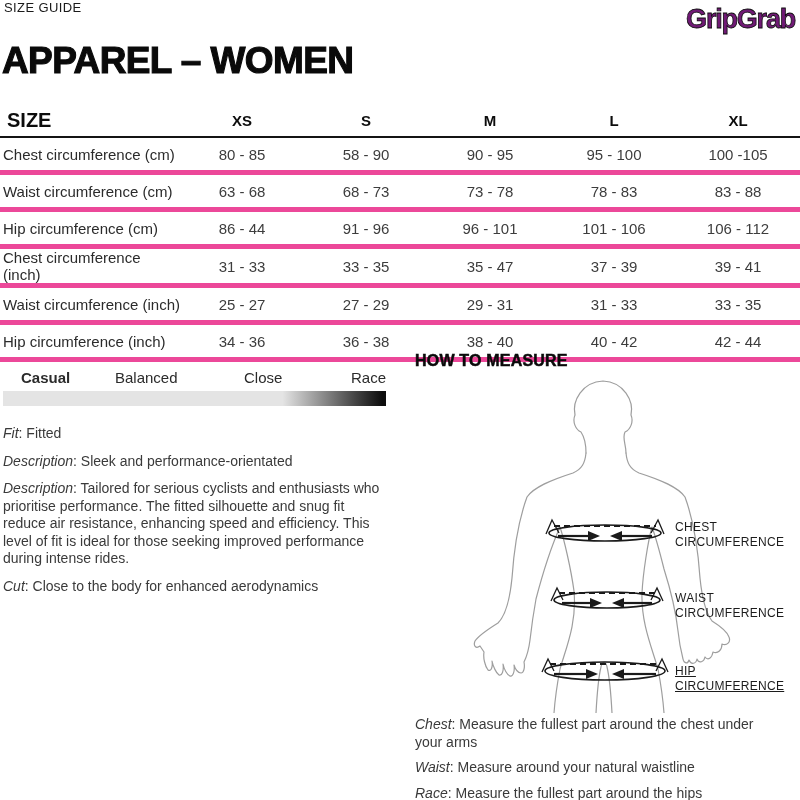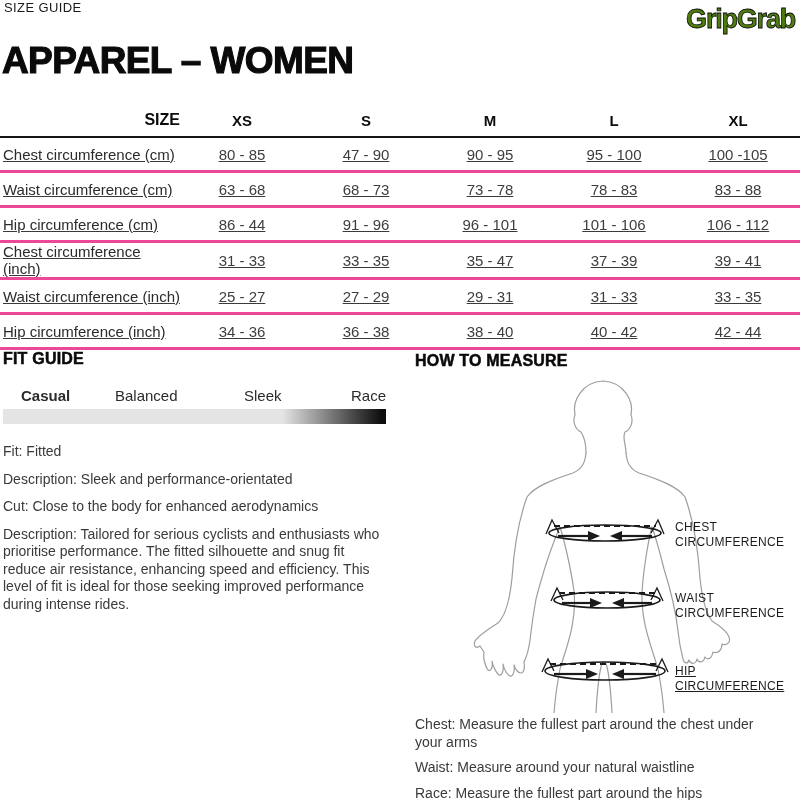--- a/index.html
+++ b/index.html
@@ -4,54 +4,54 @@
 <style>
   html,body{margin:0;padding:0;background:#ffffff;}
   body{width:800px;height:800px;overflow:hidden;
        font-family:"Liberation Sans","DejaVu Sans",sans-serif;color:#3a3a3a;}
   .page{position:relative;width:800px;height:800px;background:#fff;}
 
   
   .eyebrow{position:absolute;left:4px;top:0;font-size:13px;font-weight:500;
            letter-spacing:.4px;color:#1a1a1a;}
   .brand{position:absolute;right:5px;top:4px;font-size:27px;font-weight:700;
-         letter-spacing:-1.2px;color:#4d7c0f;-webkit-text-stroke:.8px #0a0a0a;}
+         letter-spacing:-1.2px;color:#701a75;-webkit-text-stroke:.8px #0a0a0a;}
   .title{position:absolute;left:2px;top:40px;margin:0;font-size:37px;font-weight:700;
          letter-spacing:-.6px;color:#0a0a0a;-webkit-text-stroke:1.1px #0a0a0a;}
 
   
   table.size-table{position:absolute;left:0;top:104px;width:800px;
                    border-collapse:collapse;table-layout:fixed;}
   .size-table th,.size-table td{padding:0;height:32px;vertical-align:middle;
                    font-size:15px;}
   .size-table col.c-label{width:180px;}
   .size-table col.c-val{width:124px;}
   .size-table th{font-weight:700;color:#0c0c0c;text-align:center;}
-  .size-table th.lbl{text-align:right;padding-left:17px;font-size:16px;}
+  .size-table th.lbl{text-align:left;padding-left:7px;font-size:20px;}
   .size-table td{text-align:center;color:#3d3d3d;}
   .size-table td.lbl{text-align:left;padding-left:3px;color:#2b2b2b;}
   .size-table thead tr{border-bottom:2px solid #141414;}
-  .size-table tbody tr{border-bottom:3px solid #ec4899;text-decoration:underline;}
+  .size-table tbody tr{border-bottom:5px solid #ec4899;}
   .size-table tbody tr.inch-start{border-top:2.5px solid #101010;}
 
   
   .fit-guide{position:absolute;left:3px;top:350px;width:383px;}
   .sec-head{margin:0;font-size:16px;font-weight:700;color:#0a0a0a;
             letter-spacing:.2px;-webkit-text-stroke:.5px #0a0a0a;}
   .scale{position:relative;height:17px;margin-top:19px;font-size:15px;color:#2b2b2b;}
   .scale .sl{position:absolute;top:0;}
   .sl.casual{left:18px;font-weight:bold;}
   .sl.balanced{left:112px;}
   .sl.active{left:241px;}
   .sl.race{right:0;}
   .bar{margin-top:5px;height:15px;width:383px;
        background:linear-gradient(to right,#e4e4e4 0%,#e4e4e4 73%,#444444 92%,#0d0d0d 99%);}
   .attrs{margin-top:19px;}
   .attr{margin:0 0 10px 0;font-size:14px;line-height:17.5px;color:#3a3a3a;}
-  .it{}
+  .it{font-style:italic;}
 
   
   .how-to{position:absolute;left:415px;top:350px;width:385px;height:450px;}
   .how-to .sec-head{position:absolute;left:0;top:2px;}
   .figure{position:absolute;left:15px;top:23px;width:370px;height:340px;}
   .mlabel{position:absolute;left:260px;font-size:12px;font-weight:500;line-height:15px;
           letter-spacing:.3px;color:#1c1c1c;}
   .mlabel.chest{top:170px;}
   .mlabel.waist{top:241px;}
   .mlabel.hip{top:314px;text-decoration:underline;}
@@ -83,21 +83,21 @@
         <th>S</th>
         <th>M</th>
         <th>L</th>
         <th>XL</th>
       </tr>
     </thead>
     <tbody>
       <tr>
         <td class="lbl">Chest circumference (cm)</td>
         <td>80 - 85</td>
-        <td>47 - 90</td>
+        <td>58 - 90</td>
         <td>90 - 95</td>
         <td>95 - 100</td>
         <td>100 -105</td>
       </tr>
       <tr>
         <td class="lbl">Waist circumference (cm)</td>
         <td>63 - 68</td>
         <td>68 - 73</td>
         <td>73 - 78</td>
         <td>78 - 83</td>
@@ -132,33 +132,32 @@
         <td>34 - 36</td>
         <td>36 - 38</td>
         <td>38 - 40</td>
         <td>40 - 42</td>
         <td>42 - 44</td>
       </tr>
     </tbody>
   </table>
 
   <section class="fit-guide">
-    <h2 class="sec-head">FIT GUIDE</h2>
     <div class="scale">
       <span class="sl casual">Casual</span>
       <span class="sl balanced">Balanced</span>
-      <span class="sl active">Sleek</span>
+      <span class="sl active">Close</span>
       <span class="sl race">Race</span>
     </div>
     <div class="bar"></div>
     <div class="attrs">
       <p class="attr"><span class="it">Fit</span><span>: Fitted</span></p>
       <p class="attr"><span class="it">Description</span><span>: Sleek and performance-orientated</span></p>
+      <p class="attr"><span class="it">Description</span><span>: Tailored for serious cyclists and enthusiasts who prioritise performance. The fitted silhouette and snug fit reduce air resistance, enhancing speed and efficiency. This level of fit is ideal for those seeking improved performance during intense rides.</span></p>
       <p class="attr"><span class="it">Cut</span><span>: Close to the body for enhanced aerodynamics</span></p>
-      <p class="attr"><span class="it">Description</span><span>: Tailored for serious cyclists and enthusiasts who prioritise performance. The fitted silhouette and snug fit reduce air resistance, enhancing speed and efficiency. This level of fit is ideal for those seeking improved performance during intense rides.</span></p>
     </div>
   </section>
 
   <section class="how-to">
     <h2 class="sec-head">HOW TO MEASURE</h2>
 
     <svg class="figure" viewBox="0 0 370 340" xmlns="http://www.w3.org/2000/svg">
       <g stroke="#9e9e9e" stroke-width="1.2" fill="none" stroke-linecap="round" stroke-linejoin="round">
 
         <path d="M156 80 C156 71 155 65 151 59 C146 57 142 49 145 42 C142 28 152 9 173 8 C194 9 204 28 201 42 C204 49 200 57 195 59 C192 65 196 71 196 80"></path>

